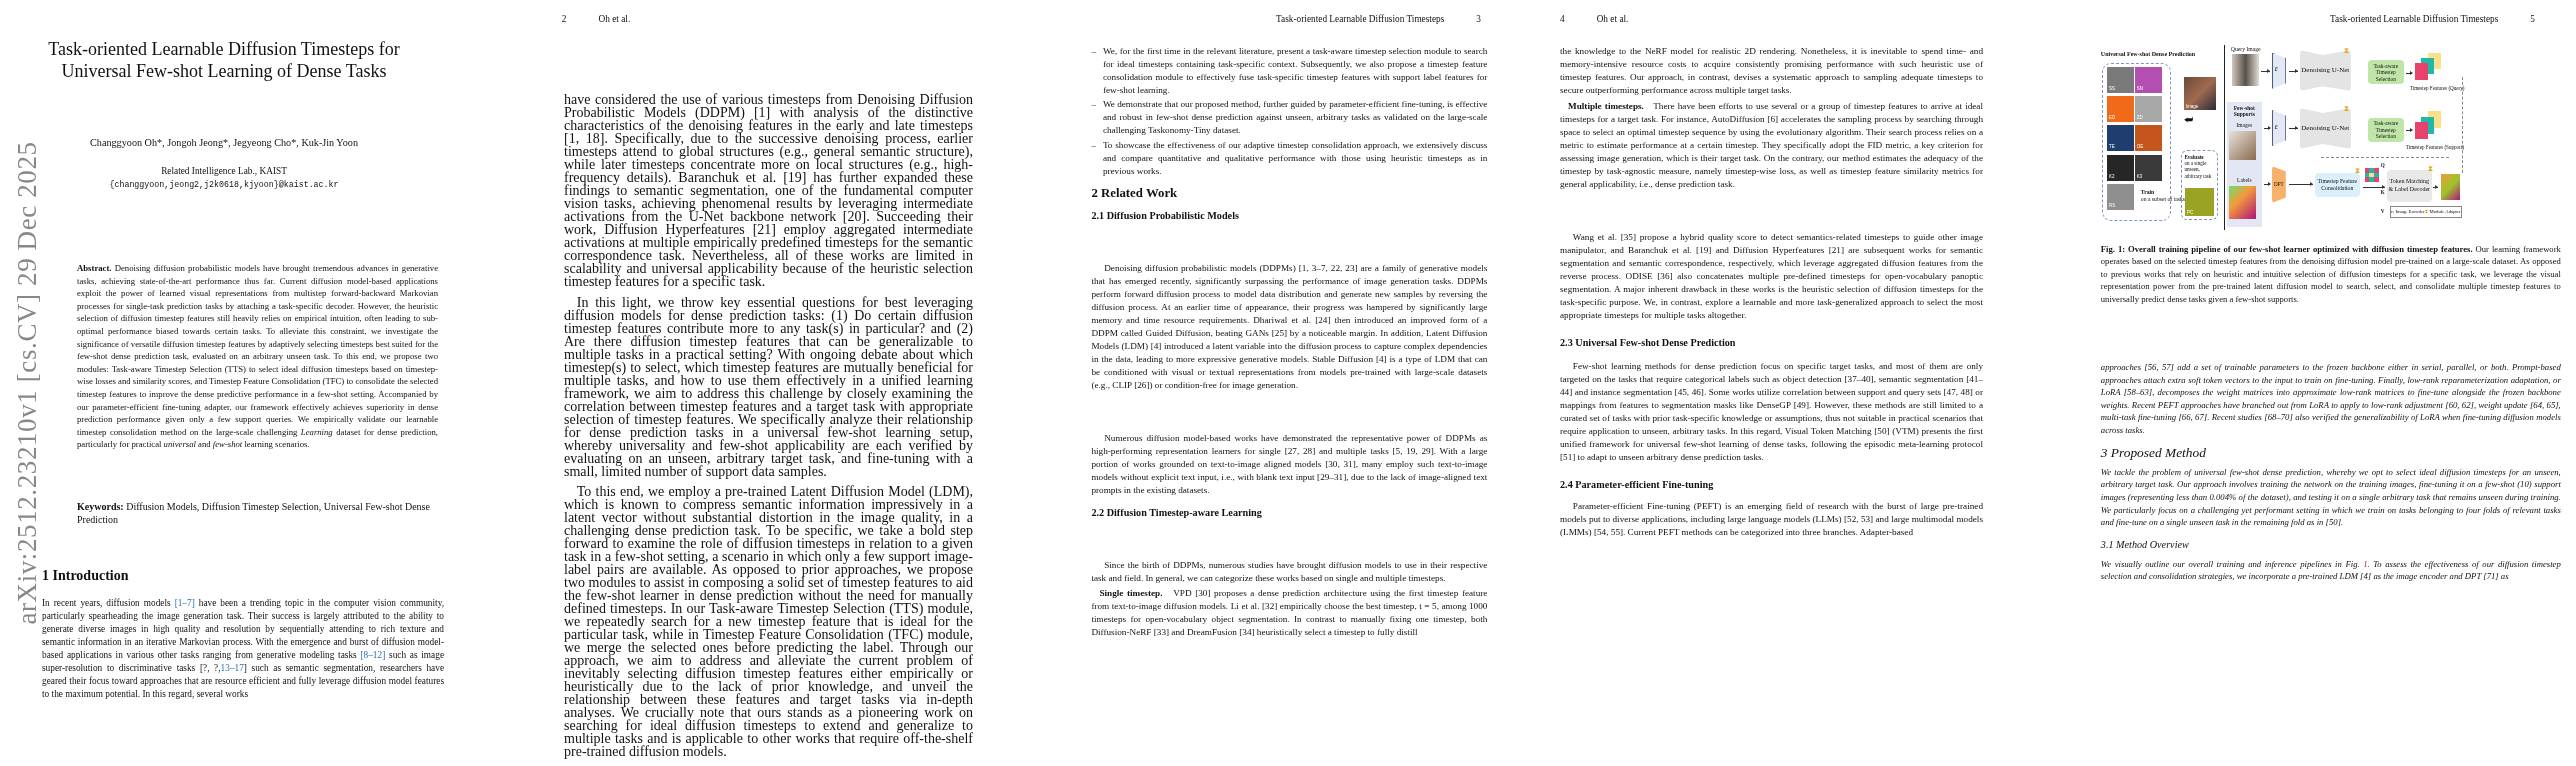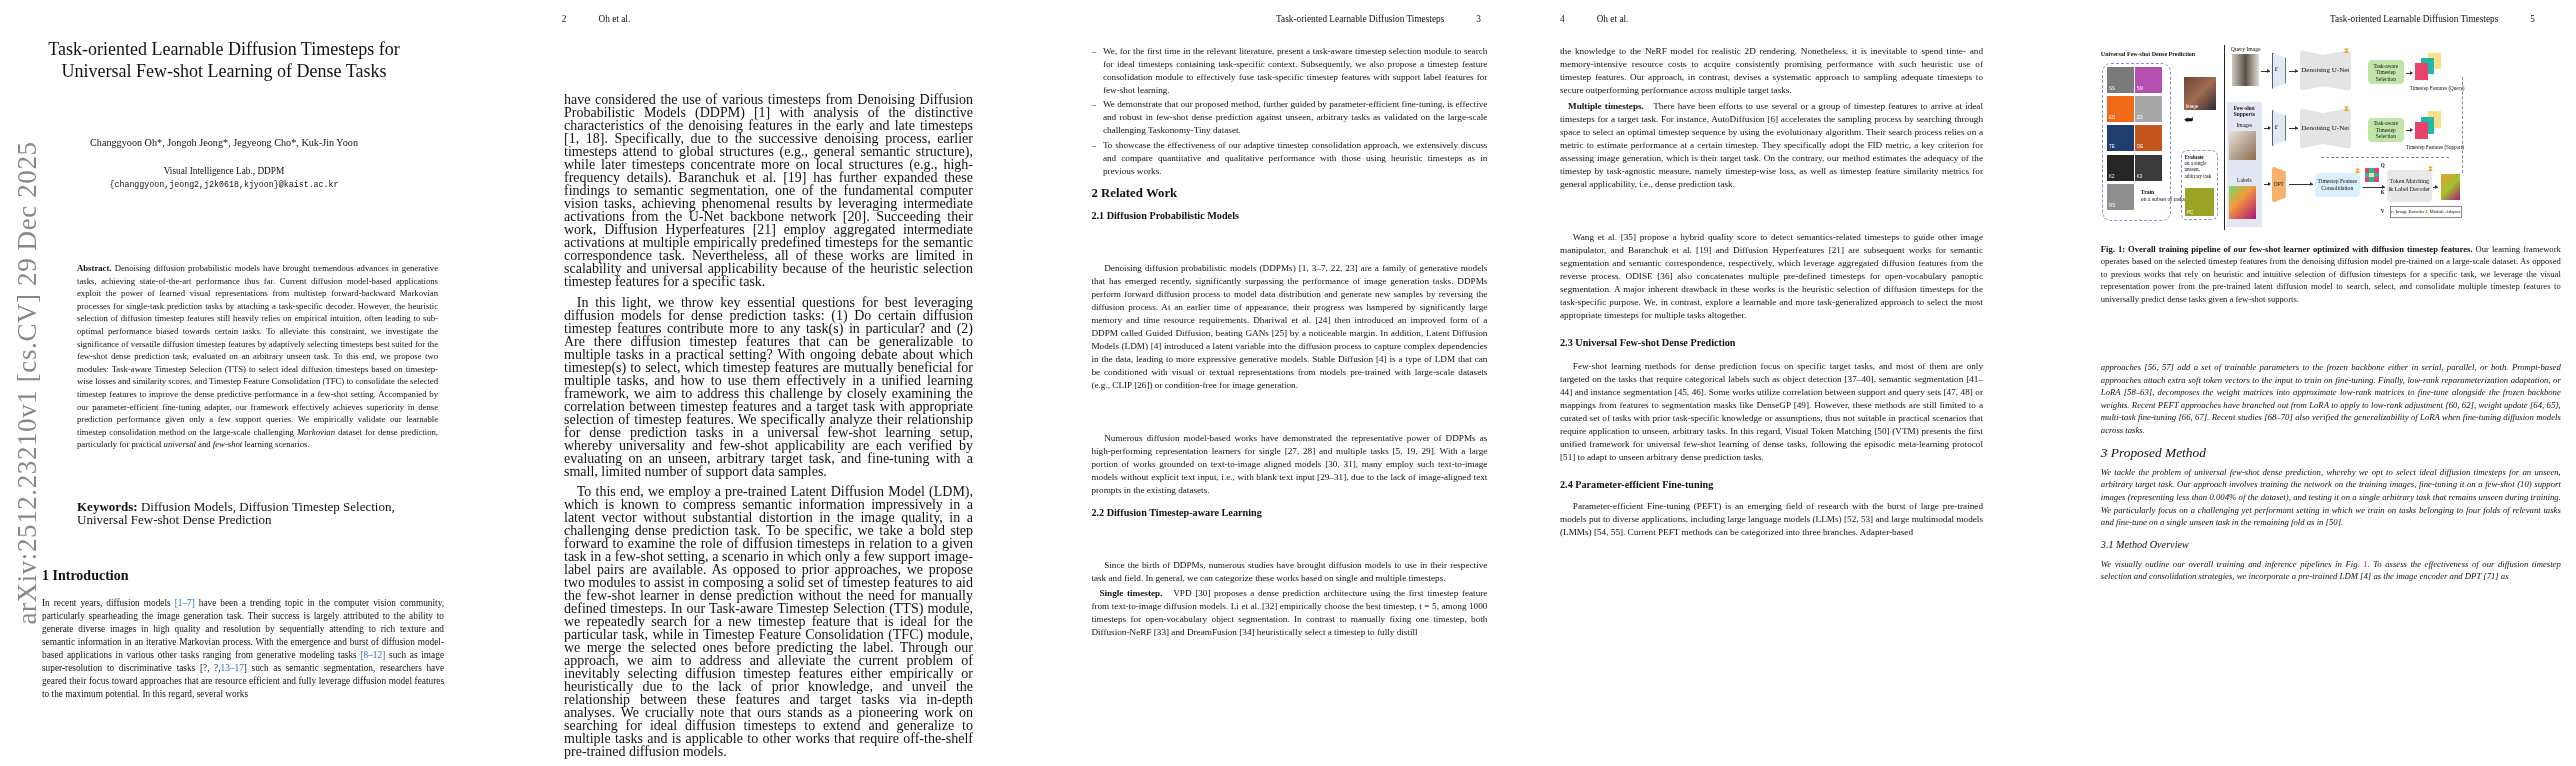--- a/index.html
+++ b/index.html
@@ -13,21 +13,21 @@
   .p5 { left: 2088px; width: 488px; }
   .running { position: absolute; top: 14px; font-size: 9.3px; display: flex; gap: 32px; }
   .running.left { left: 12.8px; }
   .running.right { right: 19px; }
   .body-text { position: absolute; top: 45px; font-size: 9px; line-height: 12.6px; text-align: justify; hyphens: auto; }
   .p1 .title { position: absolute; top: 38px; left: 45px; width: 358px; text-align: center; font-size: 18px; line-height: 22.3px; }
   .p1 .authors { position: absolute; top: 137px; left: 45px; width: 358px; text-align: center; font-size: 10.2px; }
   .p1 .affil { position: absolute; top: 165px; left: 45px; width: 358px; text-align: center; font-size: 9.3px; line-height: 13.4px; }
   .p1 .affil .mono { font-family: Liberation Mono, monospace; font-size: 8.3px; }
   .p1 .abstract { position: absolute; top: 262px; left: 77px; width: 361px; font-size: 8.7px; line-height: 12.6px; text-align: justify; }
-  .p1 .keywords { position: absolute; top: 501px; left: 77px; width: 361px; font-size: 13px; line-height: 12.6px; }
+  .p1 .keywords { position: absolute; top: 501px; left: 77px; width: 361px; font-size: 10px; line-height: 12.6px; }
   .p1 .intro-h { position: absolute; top: 568px; left: 42px; font-size: 14px; font-weight: bold; }
   .p1 .intro { position: absolute; top: 597px; left: 42px; width: 402px; font-size: 9.3px; line-height: 13px; text-align: justify; }
   .arxiv { position: absolute; left: 1.3px; top: 67px; width: 51px; height: 632px; }
   .arxiv span { position: absolute; left: 50%; top: 50%; transform: translate(-50%,-50%) rotate(-90deg); white-space: nowrap; font-size: 27px; color: #888; font-family: "Liberation Serif", serif; letter-spacing: 0.6px; }
   .cite { color: #2a6db5; }
   .figref { color: #c0272d; }
   b.runin { font-weight: bold; padding-left: 8px; }
   h2.sec { font-size: 12.8px; font-weight: bold; margin: 9px 0 6.4px; }
   h3.sub { font-size: 10.2px; font-weight: bold; margin: 9px 0 6.4px; }
   p.indent { text-indent: 12.8px; margin-top: 40px; }
@@ -48,27 +48,27 @@
 </head>
 <body>
 
 <div class="page p1">
   <div class="arxiv">
       <span>arXiv:2512.23210v1  [cs.CV]  29 Dec 2025</span>
     </div>
   <div class="title">Task-oriented Learnable Diffusion Timesteps for Universal Few-shot Learning of Dense Tasks</div>
   <div class="authors">Changgyoon Oh*, Jongoh Jeong*, Jegyeong Cho*, Kuk-Jin Yoon</div>
   <div class="affil">
-    <div>Visual Intelligence Lab., DDPM</div>
+    <div>Related Intelligence Lab., KAIST</div>
     <div class="mono">{changgyoon,jeong2,j2k0618,kjyoon}@kaist.ac.kr</div>
   </div>
   <div class="abstract">
     <b>Abstract.</b>
     <span>Denoising diffusion probabilistic models have brought tremendous advances in generative tasks, achieving state-of-the-art performance thus far. Current diffusion model-based applications exploit the power of learned visual representations from multistep forward-backward Markovian processes for single-task prediction tasks by attaching a task-specific decoder. However, the heuristic selection of diffusion timestep features still heavily relies on empirical intuition, often leading to sub-optimal performance biased towards certain tasks. To alleviate this constraint, we investigate the significance of versatile diffusion timestep features by adaptively selecting timesteps best suited for the few-shot dense prediction task, evaluated on an arbitrary unseen task. To this end, we propose two modules: Task-aware Timestep Selection (TTS) to select ideal diffusion timesteps based on timestep-wise losses and similarity scores, and Timestep Feature Consolidation (TFC) to consolidate the selected timestep features to improve the dense predictive performance in a few-shot setting. Accompanied by our parameter-efficient fine-tuning adapter, our framework effectively achieves superiority in dense prediction performance given only a few support queries. We empirically validate our learnable timestep consolidation method on the large-scale challenging</span>
-    <i>Markovian</i>
+    <i>Learning</i>
     <span>dataset for dense prediction, particularly for practical</span>
     <i>universal</i>
     <span>and</span>
     <i>few-shot</i>
     <span>learning scenarios.</span>
   </div>
   <div class="keywords">
     <b>Keywords:</b>
     <span>Diffusion Models, Diffusion Timestep Selection, Universal Few-shot Dense Prediction</span>
   </div>

